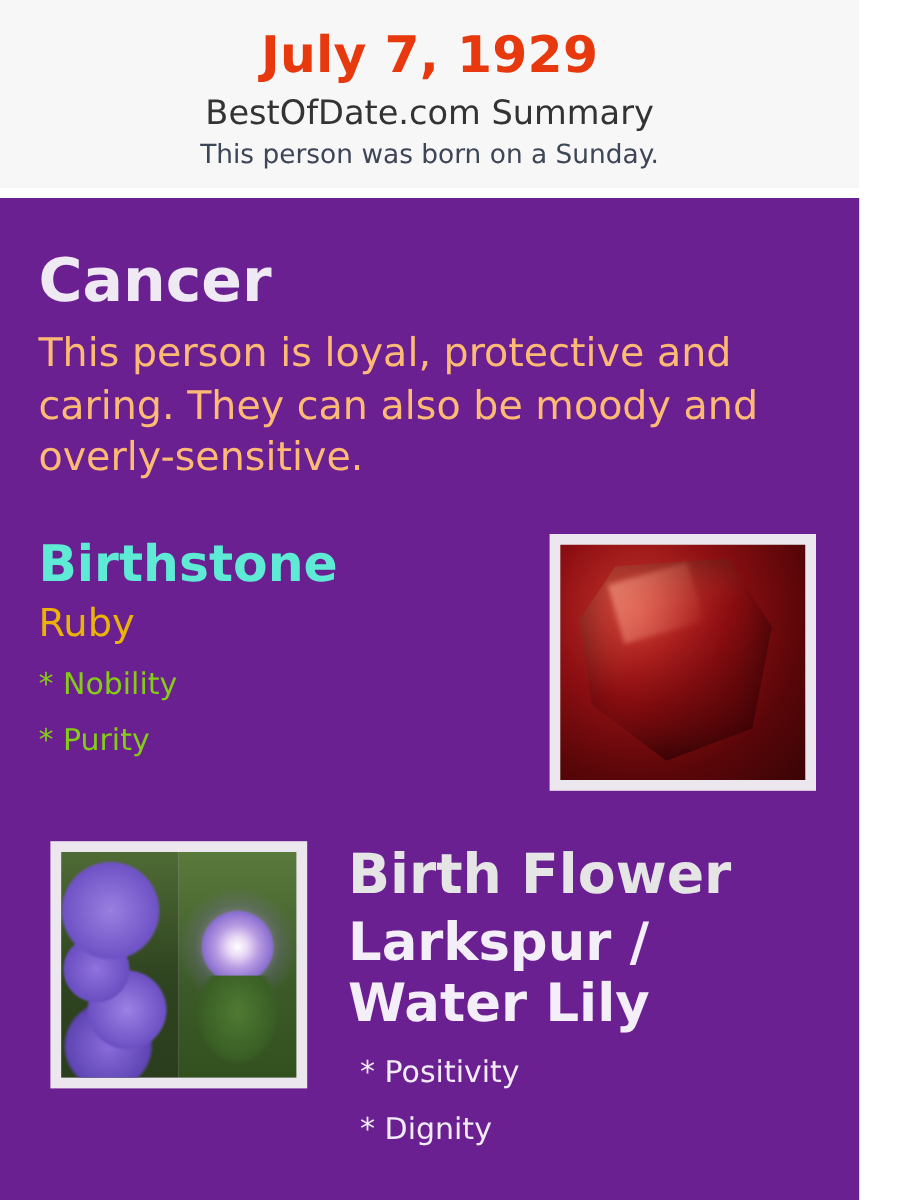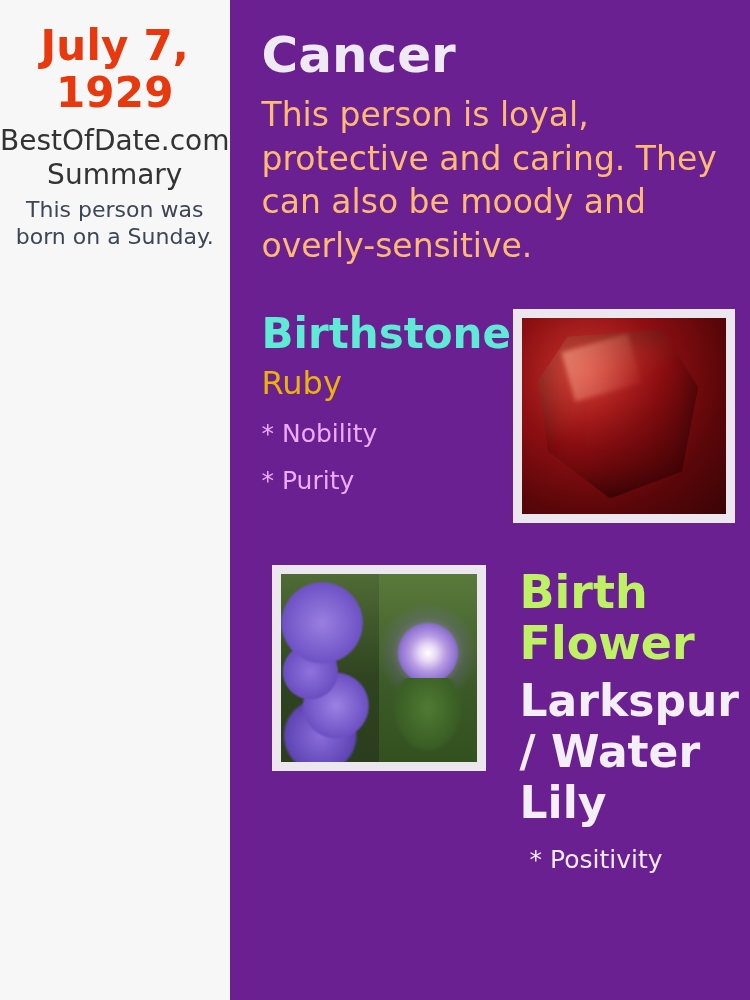--- a/index.html
+++ b/index.html
@@ -8,25 +8,25 @@
   }
   body {
     width: 750px;
     height: 1000px;
     background: #ffffff;
     font-family: "DejaVu Sans", sans-serif;
     overflow: hidden;
   }
 
   .page {
-    width: 644px;
+    width: 716px;
     height: 1000px;
     position: relative;
     display: flex;
-    flex-direction: row;
+    flex-direction: column;
     justify-content: space-between;
   }
 
   
   .header {
     background: #f7f7f7;
     padding: 22px 0 14px 0;
     text-align: center;
   }
   .header-date {
@@ -51,21 +51,21 @@
 
   .divider {
     height: 8px;
     background: #ffffff;
   }
 
   
   .body {
     background: #6b2092;
     flex: 1;
-    padding: 20px 32px 20px 32px;
+    padding: 34px 32px 20px 32px;
     box-sizing: border-box;
     color: #ffffff;
     position: relative;
   }
 
   .zodiac-title {
     font-size: 50px;
     font-weight: bold;
     color: #efe9f4;
     line-height: 1.1;
@@ -95,21 +95,21 @@
     line-height: 1.1;
   }
   .section-sub {
     font-size: 32px;
     color: #eab308;
     line-height: 1.15;
     margin-top: 8px;
   }
   .trait {
     font-size: 25px;
-    color: #f0abfc;
+    color: #84cc16;
     line-height: 1.2;
     margin-top: 17px;
   }
 
   .photo-frame {
     background: #ece7ef;
     padding: 9px;
     box-sizing: border-box;
   }
   .stone-frame {
@@ -197,21 +197,21 @@
     background: radial-gradient(ellipse at 50% 40%, #4f7a33 0%, #3a5f25 60%, transparent 70%);
   }
 
   .flower-text {
     padding-left: 34px;
     padding-top: 2px;
   }
   .flower-title {
     font-size: 46px;
     font-weight: bold;
-    color: #bef264;
+    color: #e5e5e5;
     line-height: 1.1;
   }
   .flower-sub {
     font-size: 44px;
     color: #f3eef7;
     line-height: 1.15;
     margin-top: 8px;
     font-weight: bold;
   }
   .flower-trait {
@@ -256,17 +256,18 @@
       <div class="photo-frame flower-frame">
         <div class="flower-img">
           <div class="flower-left"></div>
           <div class="flower-right"></div>
         </div>
       </div>
       <div class="flower-text">
         <div class="flower-title">Birth Flower</div>
         <div class="flower-sub">Larkspur / Water Lily</div>
         <div class="flower-trait">* Positivity</div>
+        <div class="flower-trait">* Dignity</div>
       </div>
     </div>
 
   </div>
 </div>
 
 </body></html>

